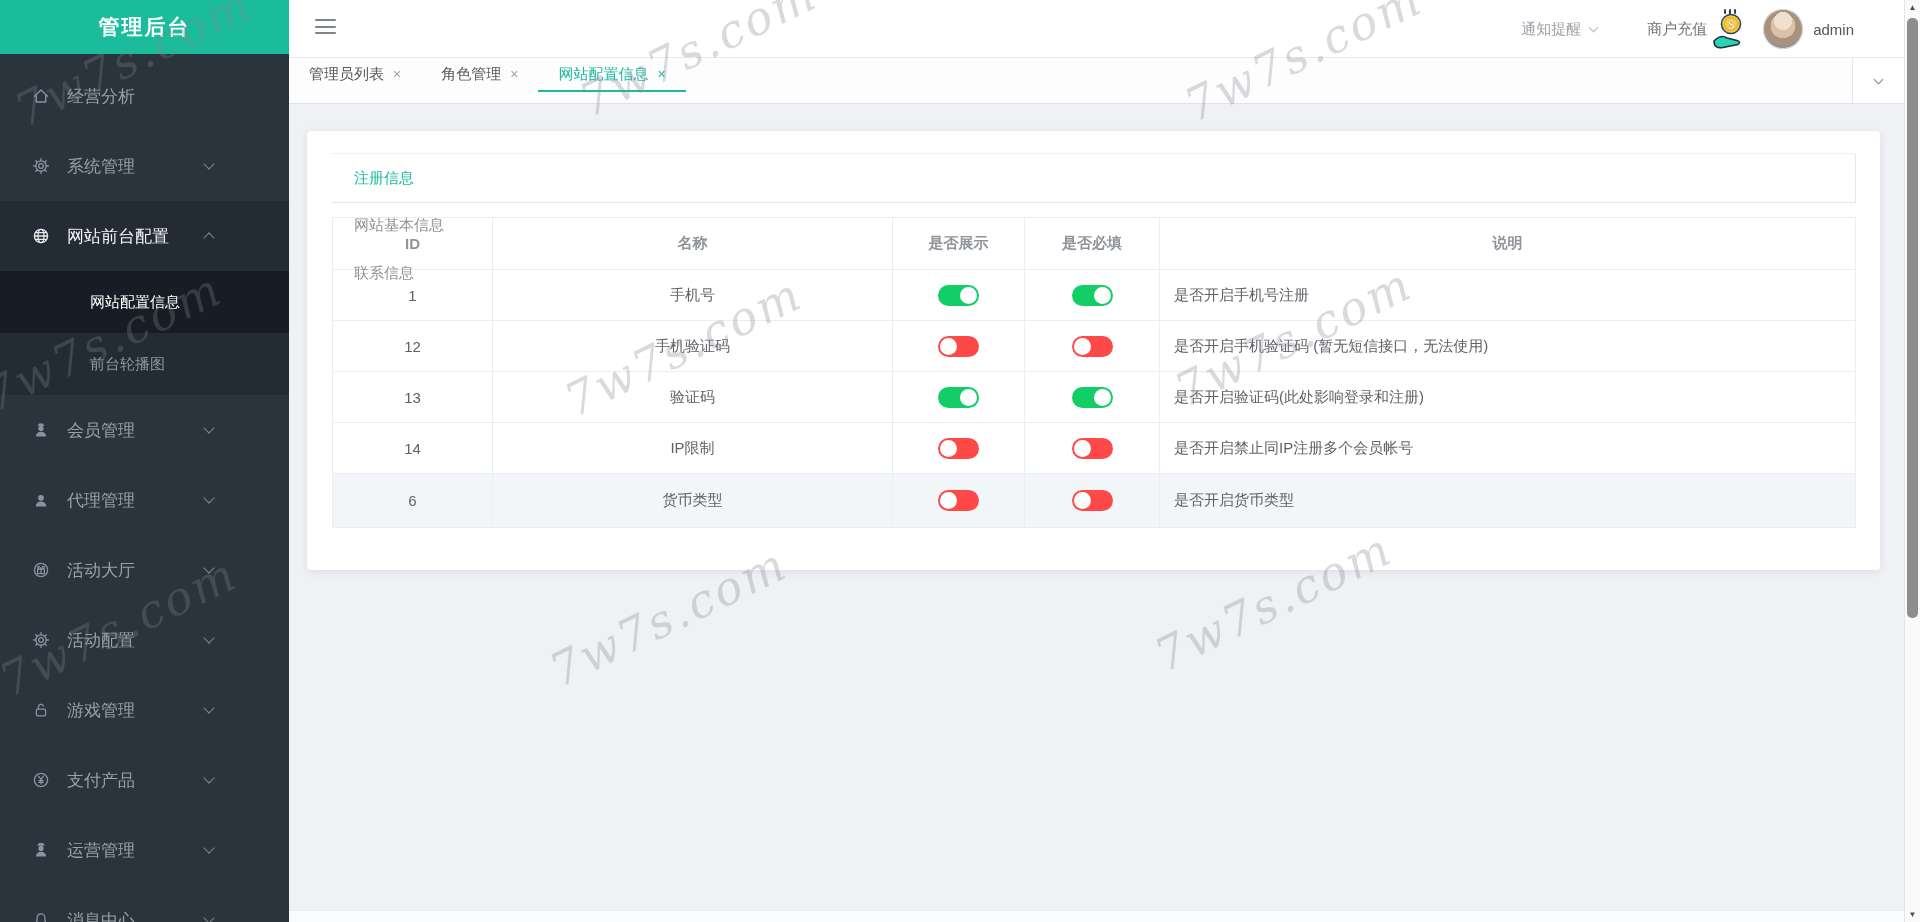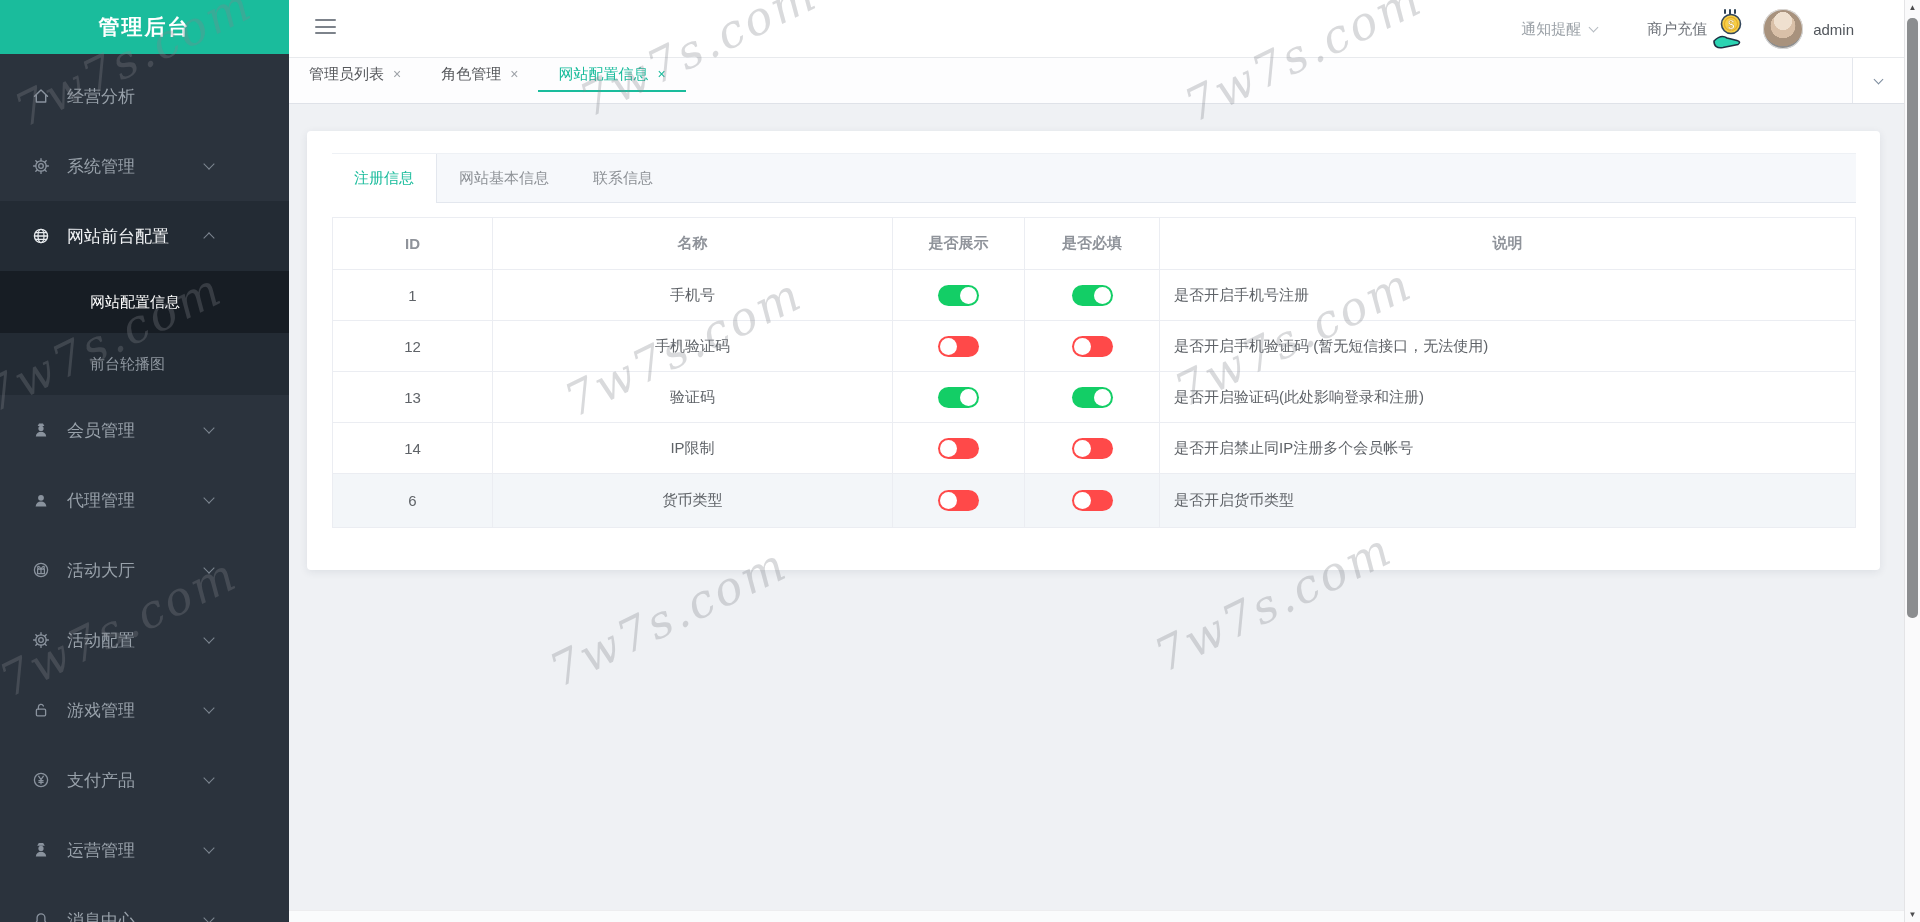--- a/index.html
+++ b/index.html
@@ -53,21 +53,21 @@
   .ttab.active { color:#1abc9c; border-bottom-color:#1abc9c; }
   .ttab.active .close { color:#1abc9c; }
   .tab-drop { position:absolute; right:16px; top:0; width:52px; height:45px; background:#fff;
               border-left:1px solid #e4e7ed; display:flex; align-items:center; justify-content:center; cursor:pointer; }
   .tab-drop .chev-sm { border-color:#7b8b9d; margin:0 0 3px 0; }
 
   
   .content { position:absolute; left:289px; top:104px; width:1631px; height:818px; background:#eff1f4; }
   .card { margin:27px 0 0 18px; width:1573px; height:439px; background:#fff; border-radius:4px;
           box-shadow:0 2px 8px rgba(30,45,62,.09); padding:22px 24px 0 25px; }
-  .panel-tabs { display:flex; height:50px; background:#f6f8fb; border-top:1px solid #eef1f5; border-bottom:1px solid #e3e7ee; }
+  .panel-tabs { display:flex; height:50px; background:#f6f8fb; border-top:1px solid #eef1f5; border-bottom:1px solid #e3e7ee;flex-direction:column; }
   .ptab { padding:0 22px; line-height:48px; font-size:15px; color:#8e9297; cursor:pointer; }
   .ptab.active { background:#fff; color:#1abc9c; border-right:1px solid #e3e7ee; margin-bottom:-1px; }
 
   table.grid { margin-top:14px; width:100%; border-collapse:collapse; }
   table.grid th { height:52px; font-size:15px; font-weight:bold; color:#8f939a; border:1px solid #ebedf2; text-align:center; }
   table.grid td { height:51px; font-size:15px; color:#5f6368; border:1px solid #ebedf2; text-align:center; background:#fff; }
   table.grid tr.hl td { background:#f3f6f9; height:54px; }
   table.grid td.desc { text-align:left; padding-left:14px; }
 
   .switch { display:inline-block; width:41px; height:21px; border-radius:11px; position:relative; vertical-align:middle; cursor:pointer; }

